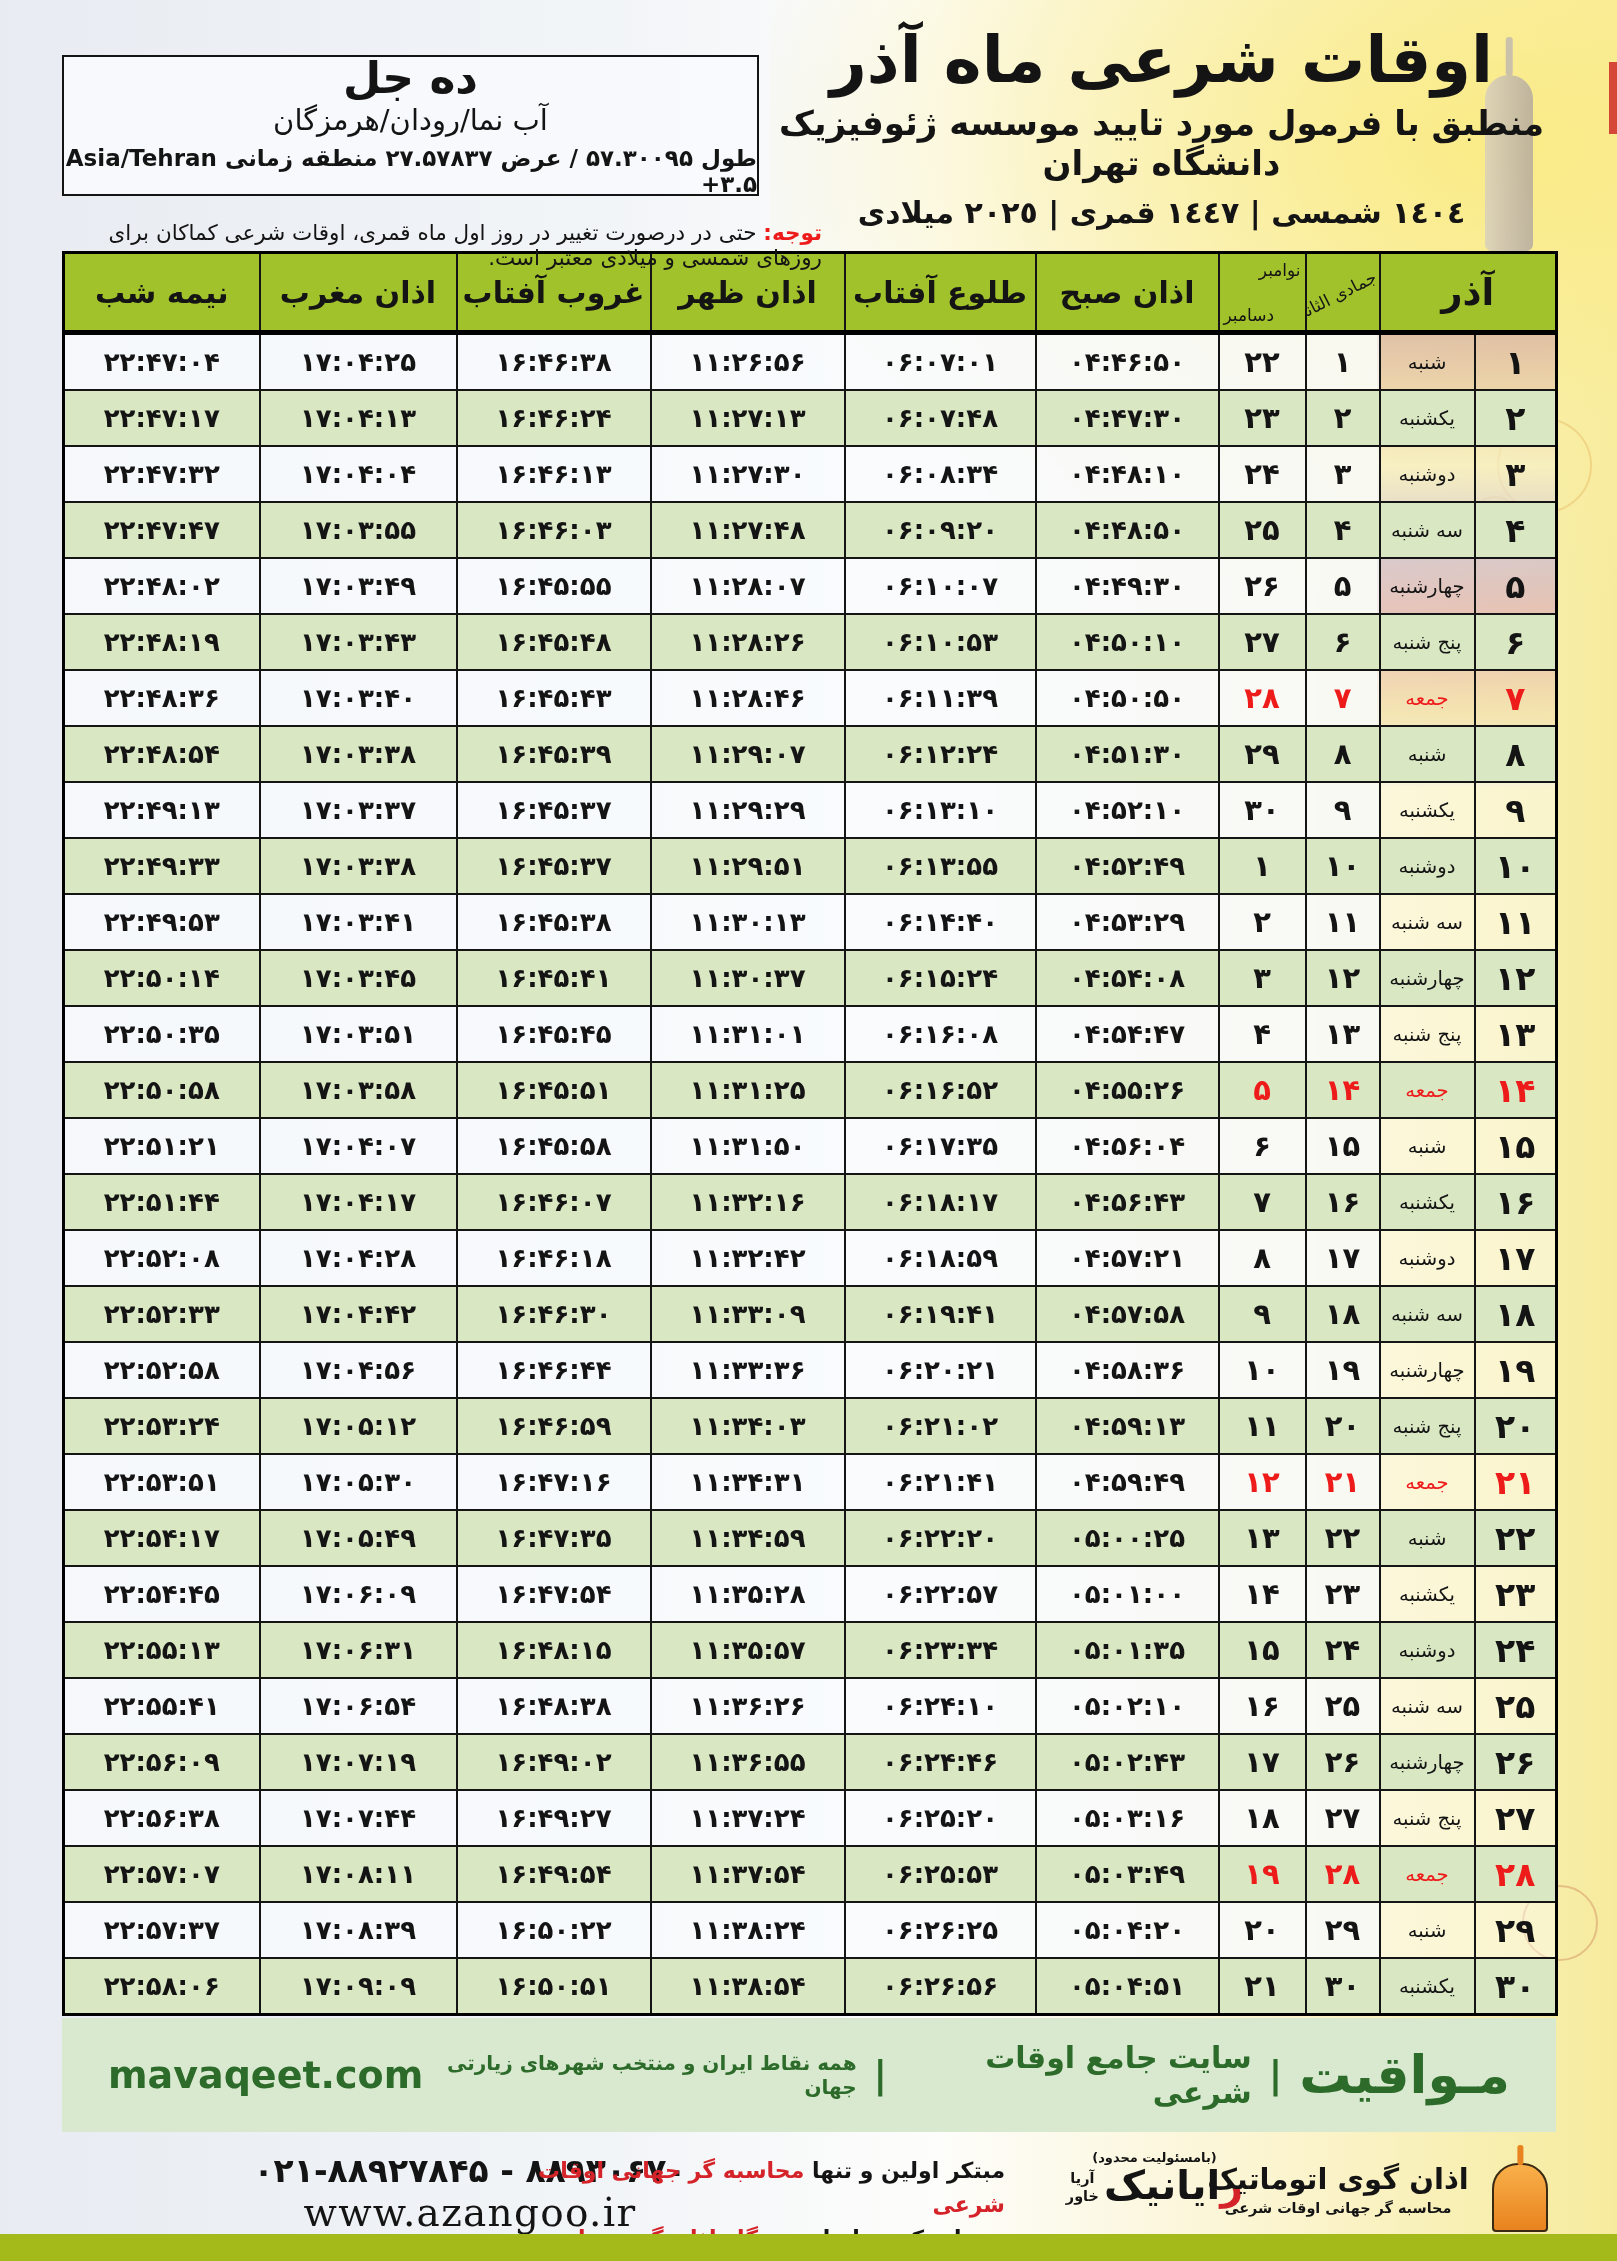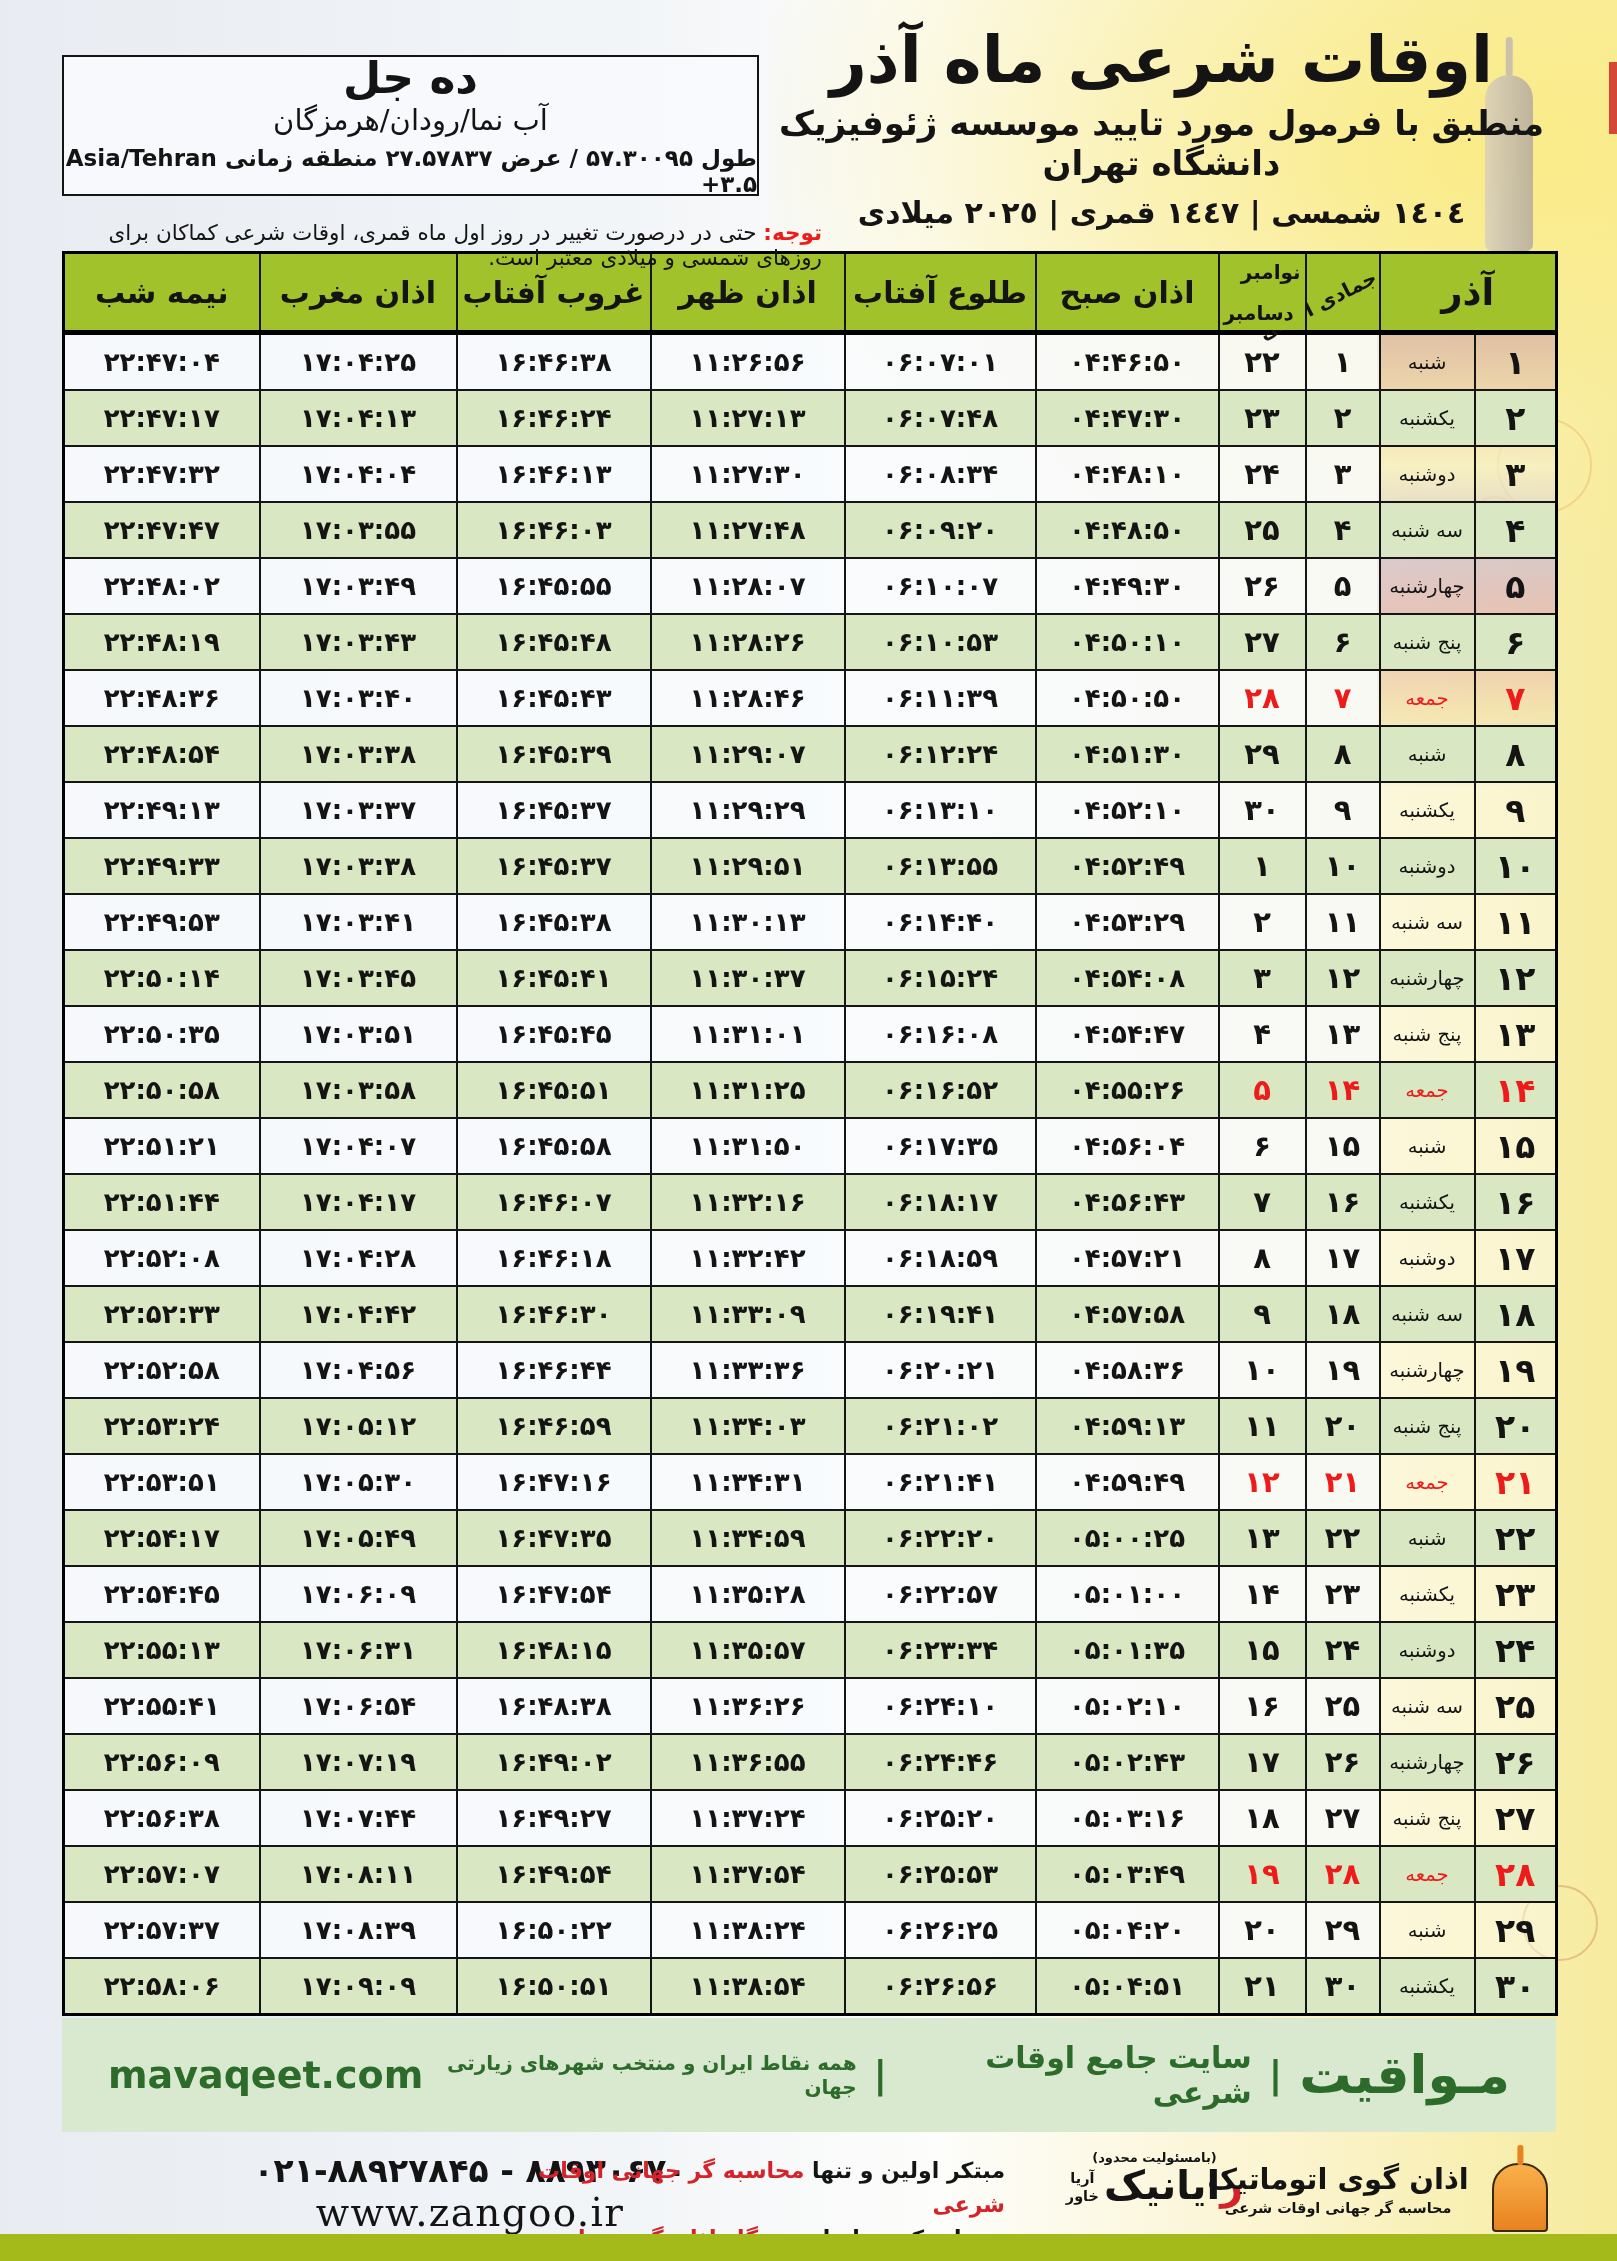--- a/index.html
+++ b/index.html
@@ -43,21 +43,21 @@
     font-size:21.5px;z-index:2;}
   .note-line .lbl{color:var(--friday-red);font-weight:bold;}
   
   .table-wrap{position:absolute;left:62px;top:251px;z-index:1;}
   table.times{border-collapse:collapse;table-layout:fixed;width:1494px;direction:rtl;
     border:3.9px solid #000;}
   .times th,.times td{border:2px solid #151515;padding:0;text-align:center;vertical-align:middle;}
   .times thead th{background:var(--header-green);height:76px;border-bottom:5.9px solid #000;}
   .th-big{font-size:30px;font-weight:bold;margin-top:24px;}
   .th-azar{font-size:37px;font-weight:bold;}
-  .th-small{font-size:20px;font-weight:bold;position:relative;overflow:visible;}
+  .th-small{font-size:17px;font-weight:normal;position:relative;overflow:visible;}
   .jamadi-rot{transform:rotate(-27deg);white-space:nowrap;}
   .novdec{display:flex;flex-direction:column;justify-content:space-between;height:65px;padding:2.6px 3.9px;}
   .novdec .nv{align-self:flex-start;}
   .novdec .dc{align-self:flex-end;}
   .times tbody td{height:54px;}
   .row-a td{background:rgba(248,250,253,.84);}
   .row-b td{background:var(--row-green);}
   .row-a td.c-azar,.row-a td.c-week{background:rgba(255,255,255,.42);}
   .c-azar{font-size:33px;font-weight:bold;}
   .c-week{font-size:19.6px;}
@@ -539,21 +539,21 @@
     <span class="sep">|</span>
     <span class="tag1">سایت جامع اوقات شرعی</span>
     <span class="sep">|</span>
     <span class="tag2">همه نقاط ایران و منتخب شهرهای زیارتی جهان</span>
   </div>
 </div>
 
 <div class="bottom-row">
   <div class="phone-block">
     <div class="phone">۰۲۱-۸۸۹۲۷۸۴۵ - ۸۸۹۳۰۶۷۰</div>
-    <div class="url">www.zangoo.ir</div>
+    <div class="url">www.azangoo.ir</div>
   </div>
   <div class="promo">
     <div>
       <span>مبتکر اولین و تنها </span><span class="red">محاسبه گر جهانی اوقات شرعی</span>
     </div>
     <div>
       <span>و تولید کننده انواع </span><span class="red">دستگاه اذان گوی تمام خودکار ماهواره ای</span>
     </div>
   </div>
   <div class="rayanik">

